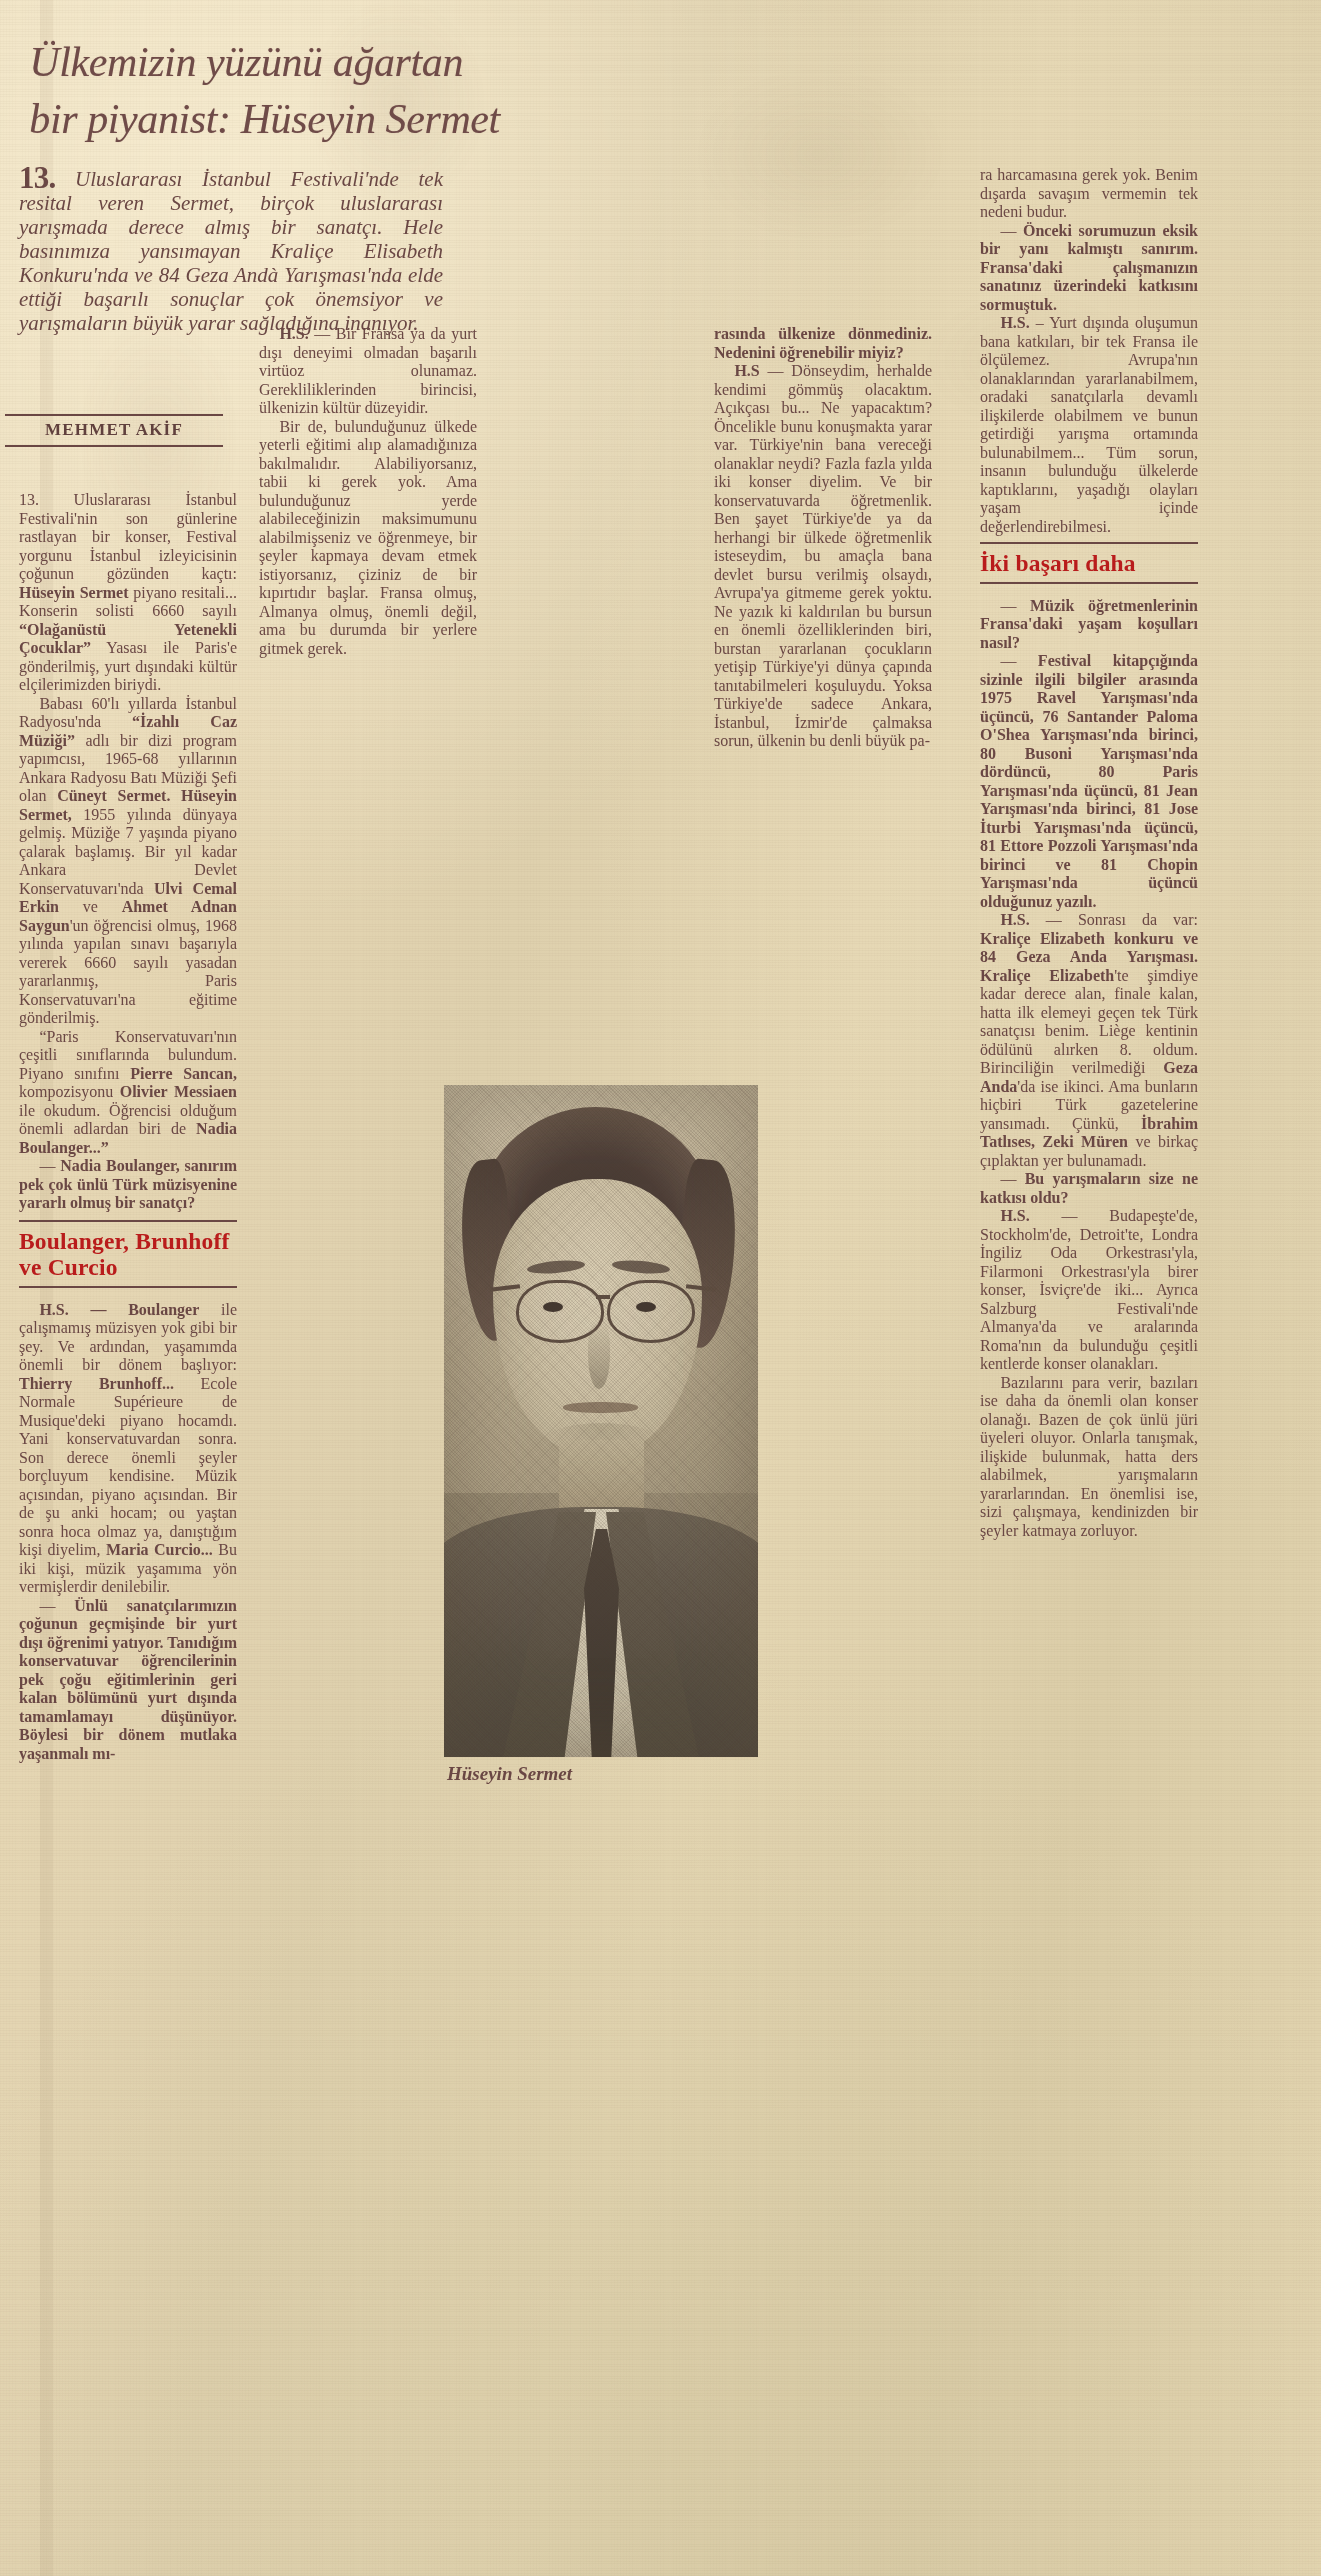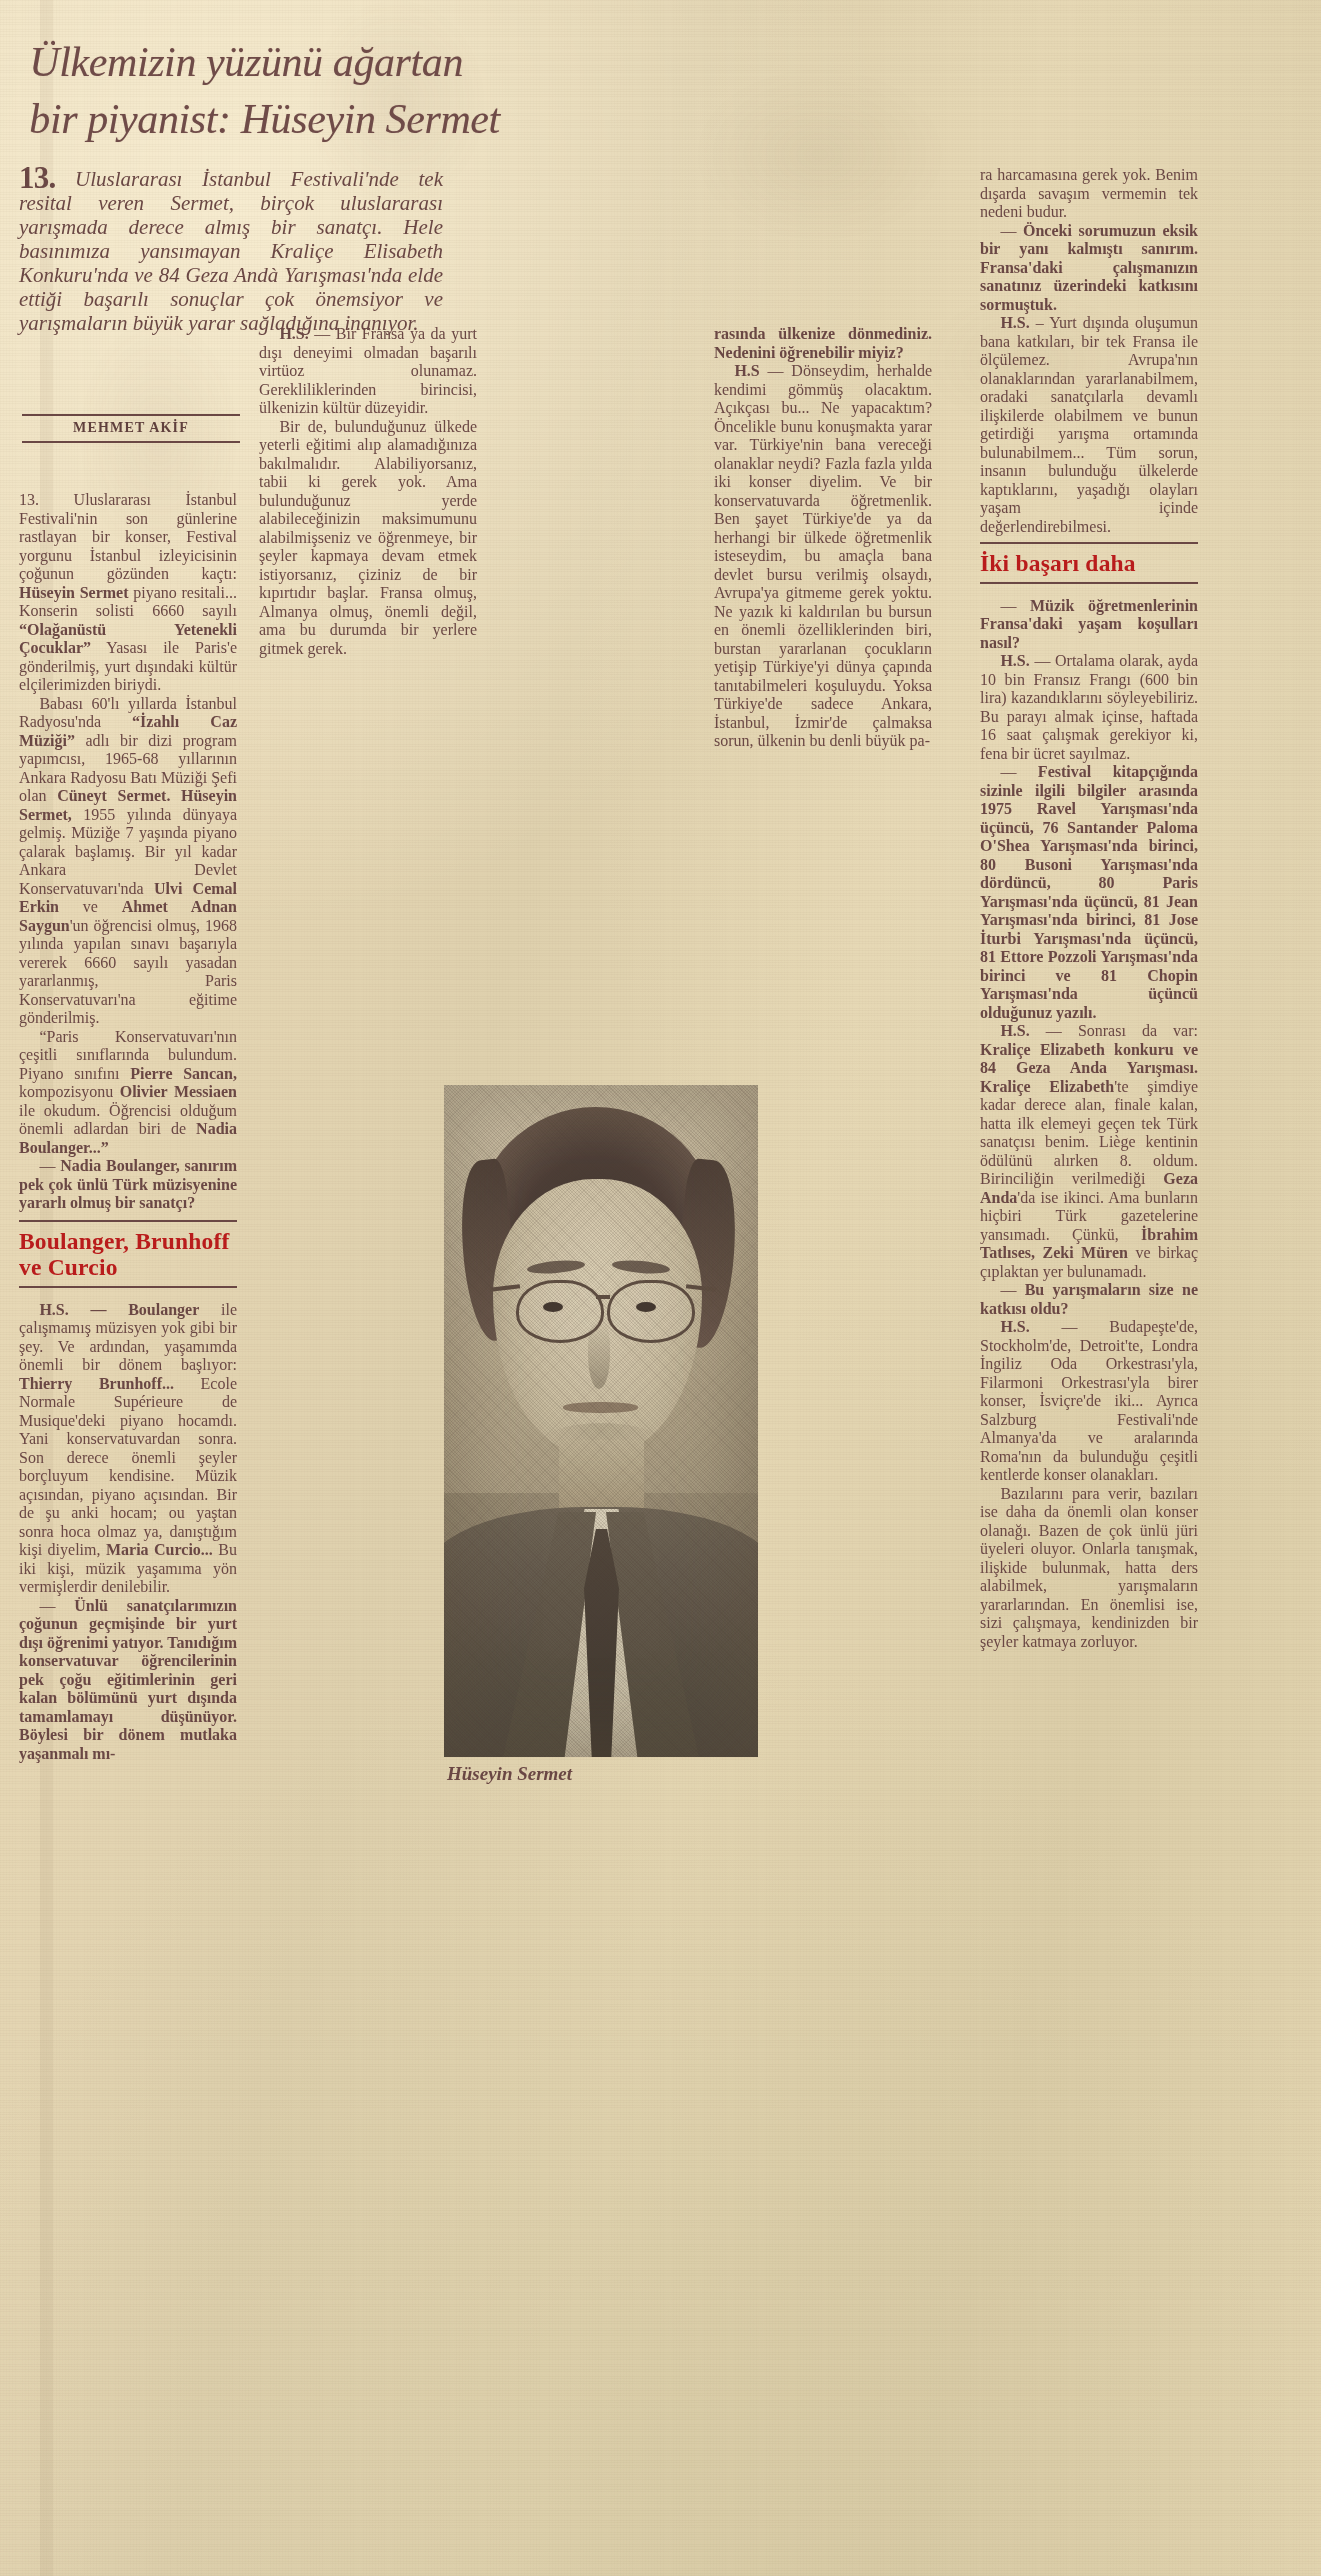--- a/index.html
+++ b/index.html
@@ -71,22 +71,22 @@
   b,strong{font-weight:700;}
 
   #col1{left:19px;top:480px;width:218px;margin-top:11px;}
   #col2{left:259px;top:325px;width:218px;}
   #col3{left:499px;top:325px;width:218px;}
   #col4{left:698px;top:325px;width:218px;margin-left:16px;}
   #col5{left:980px;top:166px;width:218px;}
 
   
   .byline{
-    position:absolute;left:22px;top:414px;width:218px;
-    text-align:center;font-weight:700;font-size:14px;letter-spacing:1.2px;
+    position:absolute;left:5px;top:414px;width:218px;
+    text-align:center;font-weight:700;font-size:17px;letter-spacing:1.2px;
     padding:3.9px 0 4.7px;
     border-top:2.4px solid #6a4744;border-bottom:2.4px solid #6a4744;
     color:#60403d;
   }
 
   
   .subhead{
     position:absolute;font-weight:700;font-size:23.5px;line-height:26px;
     padding:5.5px 0 6.3px;
     border-top:2.4px solid #6a4744;border-bottom:2.4px solid #6a4744;
@@ -218,21 +218,20 @@
     <p class="noind"><b>rasında ülkenize dönmediniz. Nedenini öğrenebilir miyiz?</b></p>
     <p><b>H.S</b> — Dönseydim, herhalde kendimi gömmüş olacaktım. Açıkçası bu... Ne yapacaktım? Öncelikle bunu konuşmakta yarar var. Türkiye'nin bana vereceği olanaklar neydi? Fazla fazla yılda iki konser diyelim. Ve bir konservatuvarda öğretmenlik. Ben şayet Türkiye'de ya da herhangi bir ülkede öğretmenlik isteseydim, bu amaçla bana devlet bursu verilmiş olsaydı, Avrupa'ya gitmeme gerek yoktu. Ne yazık ki kaldırılan bu bursun en önemli özelliklerinden biri, burstan yararlanan çocukların yetişip Türkiye'yi dünya çapında tanıtabilmeleri koşuluydu. Yoksa Türkiye'de sadece Ankara, İstanbul, İzmir'de çalmaksa sorun, ülkenin bu denli büyük pa-</p>
   </div>
 
   <div class="col" id="col5">
     <p class="noind">ra harcamasına gerek yok. Benim dışarda savaşım vermemin tek nedeni budur.</p>
     <p>— <b>Önceki sorumuzun eksik bir yanı kalmıştı sanırım. Fransa'daki çalışmanızın sanatınız üzerindeki katkısını sormuştuk.</b></p>
     <p><b>H.S.</b> – Yurt dışında oluşumun bana katkıları, bir tek Fransa ile ölçülemez. Avrupa'nın olanaklarından yararlanabilmem, oradaki sanatçılarla devamlı ilişkilerde olabilmem ve bunun getirdiği yarışma ortamında bulunabilmem... Tüm sorun, insanın bulunduğu ülkelerde kaptıklarını, yaşadığı olayları yaşam içinde değerlendirebilmesi.</p>
     <div class="subhead" style="position:relative;left:0;top:6.3px;width:218px;margin-bottom:19px;">İki başarı daha</div>
     <p>— <b>Müzik öğretmenlerinin Fransa'daki yaşam koşulları nasıl?</b></p>
-    <p><b>H.S.</b> — Ortalama olarak, ayda 10 bin Fransız Frangı (600 bin lira) kazandıklarını söyleyebiliriz. Bu parayı almak içinse, haftada 16 saat çalışmak gerekiyor ki, fena bir ücret sayılmaz.</p>
     <p>— <b>Festival kitapçığında sizinle ilgili bilgiler arasında 1975 Ravel Yarışması'nda üçüncü, 76 Santander Paloma O'Shea Yarışması'nda birinci, 80 Busoni Yarışması'nda dördüncü, 80 Paris Yarışması'nda üçüncü, 81 Jean Yarışması'nda birinci, 81 Jose İturbi Yarışması'nda üçüncü, 81 Ettore Pozzoli Yarışması'nda birinci ve 81 Chopin Yarışması'nda üçüncü olduğunuz yazılı.</b></p>
     <p><b>H.S.</b> — Sonrası da var: <b>Kraliçe Elizabeth konkuru ve 84 Geza Anda Yarışması. Kraliçe Elizabeth</b>'te şimdiye kadar derece alan, finale kalan, hatta ilk elemeyi geçen tek Türk sanatçısı benim. Liège kentinin ödülünü alırken 8. oldum. Birinciliğin verilmediği <b>Geza Anda</b>'da ise ikinci. Ama bunların hiçbiri Türk gazetelerine yansımadı. Çünkü, <b>İbrahim Tatlıses, Zeki Müren</b> ve birkaç çıplaktan yer bulunamadı.</p>
     <p>— <b>Bu yarışmaların size ne katkısı oldu?</b></p>
     <p><b>H.S.</b> — Budapeşte'de, Stockholm'de, Detroit'te, Londra İngiliz Oda Orkestrası'yla, Filarmoni Orkestrası'yla birer konser, İsviçre'de iki... Ayrıca Salzburg Festivali'nde Almanya'da ve aralarında Roma'nın da bulunduğu çeşitli kentlerde konser olanakları.</p>
     <p>Bazılarını para verir, bazıları ise daha da önemli olan konser olanağı. Bazen de çok ünlü jüri üyeleri oluyor. Onlarla tanışmak, ilişkide bulunmak, hatta ders alabilmek, yarışmaların yararlarından. En önemlisi ise, sizi çalışmaya, kendinizden bir şeyler katmaya zorluyor.</p>
   </div>
 
   <div id="photo">
     <div class="pz" id="bg-wall"></div>
     <div class="pz" id="bg-dark"></div>

